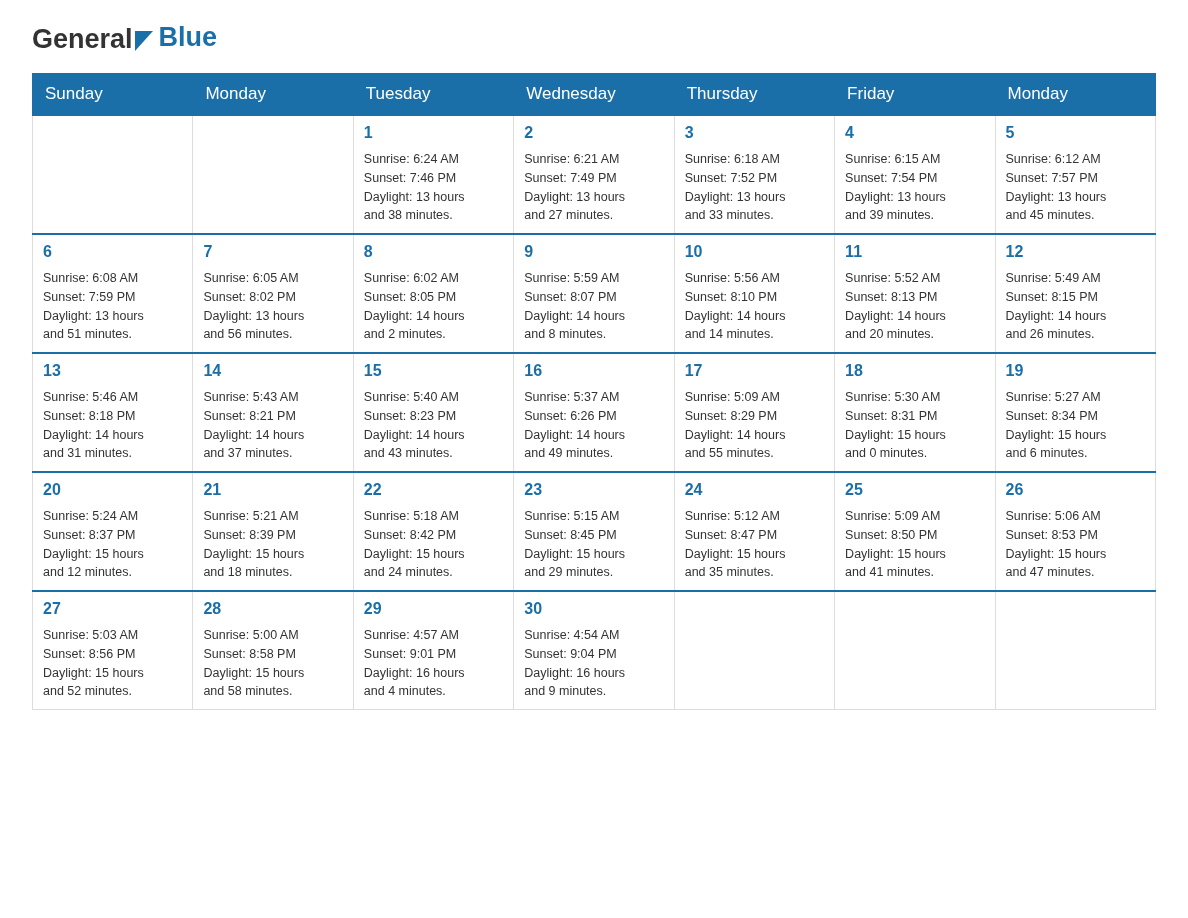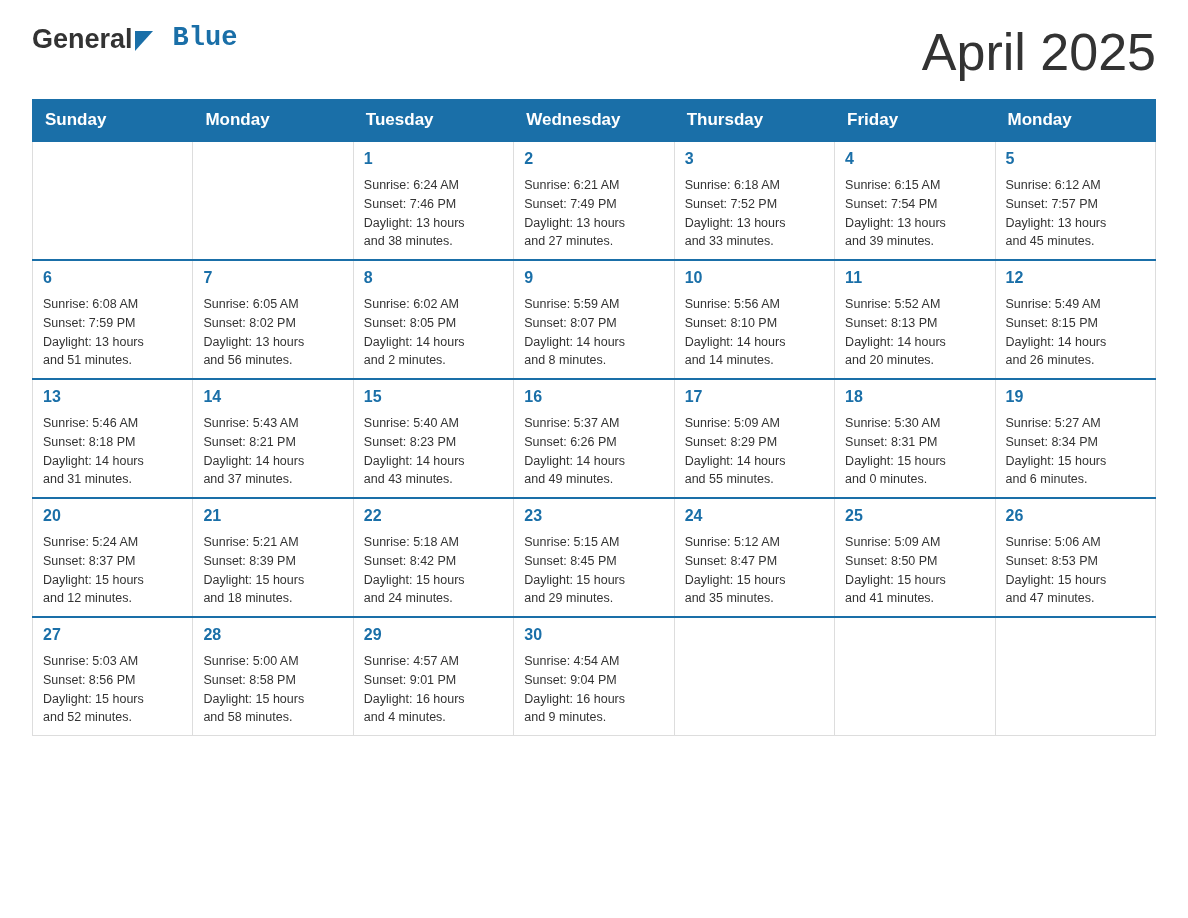--- a/index.html
+++ b/index.html
@@ -34,21 +34,21 @@
     .calendar {
       width: 100%;
       border-collapse: collapse;
       border: 1px solid #ccc;
     }
     .calendar th {
       background-color: #1a6fa8;
       color: #fff;
       padding: 10px 12px;
       font-size: 17px;
-      font-weight: bold;
+      font-weight: normal;
       text-align: left;
       border: 1px solid #1a6fa8;
     }
     .calendar td {
       vertical-align: top;
       padding: 8px 10px;
       border: 1px solid #ddd;
       width: 14.28%;
       height: 110px;
       font-size: 13px;
@@ -96,26 +96,25 @@
 
 <div class="header">
   <div class="logo-wrapper">
     <div class="logo-row1">
       <span style="font-size:27px;font-weight:bold;color:#333;">General</span>
 
       <svg width="18" height="20" viewBox="0 0 18 20" style="margin-left:2px;margin-top:2px;">
         <polygon points="0,0 18,0 0,20" fill="#1a6fa8"></polygon>
       </svg>
     </div>
-    <div class="logo-row2" style="margin-left: 16px; font-family: Liberation Mono, monospace;">
+    <div class="logo-row2" style="margin-left: 2px;">
       <span style="font-size:27px;font-weight:bold;color:#1a6fa8;margin-left:4px;">Blue</span>
     </div>
   </div>
   <div class="title-section">
-    <div class="month-title">April 2025</div>
   </div>
 </div>
 
 <table class="calendar">
   <thead>
     <tr>
     <th>Sunday</th>
         <th>Monday</th>
         <th>Tuesday</th>
         <th>Wednesday</th>

